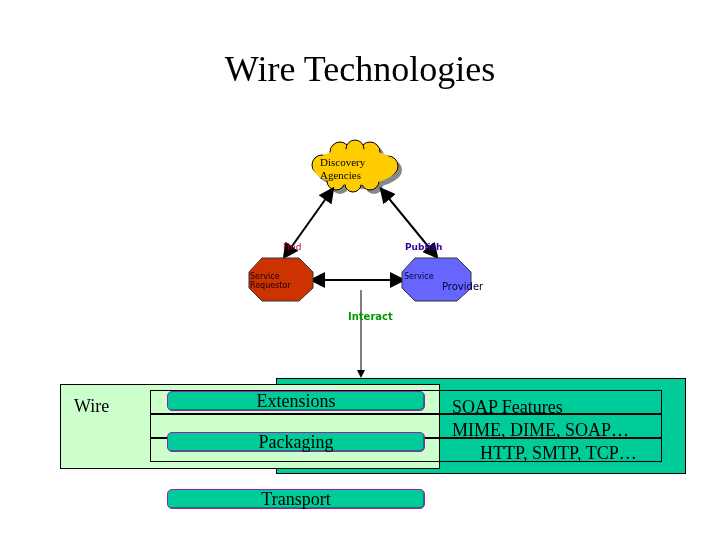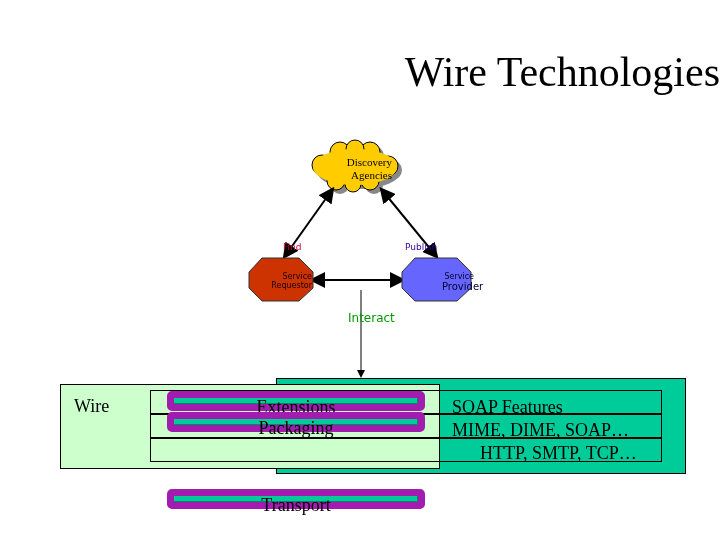--- a/index.html
+++ b/index.html
@@ -1,26 +1,26 @@
 <!DOCTYPE html>
 <html><head>
 <meta charset="utf-8">
 <style>
   html, body { margin: 0; padding: 0; background: #ffffff; }
   body { width: 720px; height: 540px; position: relative; overflow: hidden; font-family: "Liberation Serif", serif; }
-  .title { position: absolute; left: 0; width: 720px; top: 48px; text-align: right; font-size: 42px; color: #000; }
+  .title { position: absolute; left: 0; width: 720px; top: 48px; text-align: center; font-size: 36px; color: #000; }
   svg.diagram { position: absolute; left: 0; top: 0; }
   .abs { position: absolute; }
   .teal-box { left: 276px; top: 378px; width: 410px; height: 96px; background: #00cc99; border: 1px solid #000; box-sizing: border-box; }
   .wire-box { left: 60px; top: 384px; width: 380px; height: 85px; background: #ccffcc; border: 1px solid #000; box-sizing: border-box; }
   .wire-label { left: 74px; top: 396px; font-size: 18px; color: #000; }
   .row-line { left: 150px; width: 512px; height: 24px; border: 1px solid #000; box-sizing: border-box; }
-  .pill { left: 167px; width: 258px; height: 20px; background: #00cc99; border: 7px solid #a21caf; border-radius: 5px; box-sizing: border-box; text-align: center; font-size: 18px; line-height: 18px; color: #000; box-shadow: inset -1px -1px 0 #008866; }
+  .pill { left: 167px; width: 258px; height: 20px; background: #00cc99; border: 1px solid #a21caf; border-radius: 5px; box-sizing: border-box; text-align: center; font-size: 18px; line-height: 18px; color: #000; box-shadow: inset -1px -1px 0 #008866; }
   .feat { left: 452px; font-size: 18px; color: #000; line-height: 20px; }
-  .node-label { position: absolute; font-family: "DejaVu Sans", sans-serif; text-align: right; line-height: 9px; }
+  .node-label { position: absolute; font-family: "DejaVu Sans", sans-serif; text-align: left; line-height: 9px; }
   .edge-label { position: absolute; font-family: "DejaVu Sans", sans-serif; font-size: 9px; margin-top: 40px; }
 </style>
 </head>
 <body>
 
 <div class="title">Wire Technologies</div>
 
 <svg class="diagram" width="720" height="540">
   <defs>
     <marker id="ah" markerWidth="8" markerHeight="8" refX="6" refY="4" orient="auto-start-reverse">
@@ -70,30 +70,30 @@
 <div class="node-label" style="left:250px;top:272px;width:62px;font-size:8px;color:#1a0000;">
   <div>Service</div>
   <div>Requestor</div>
 </div>
 <div class="node-label" style="left:404px;top:272px;width:70px;color:#000033;">
   <div style="font-size:8px;">Service</div>
   <div style="font-size:10px;line-height:12px;margin-left:38px;">Provider</div>
 </div>
 
 <div class="edge-label" style="left:283px;top:202px;color:#cc0033;">Find</div>
-<div class="edge-label" style="left:405px;top:202px;color:#330099;">Publish</div>
-<div class="edge-label" style="left:348px;top:271px;color:#009900;font-size:12px;">Interact</div>
+<div class="edge-label" style="left:405px;top:202px;color:#330099;font-weight:bold;">Publish</div>
+<div class="edge-label" style="left:348px;top:271px;color:#009900;font-size:10px;font-weight:bold;">Interact</div>
 
 <div class="abs teal-box"></div>
 <div class="abs wire-box"></div>
 <div class="abs wire-label">Wire</div>
 
 <div class="abs row-line" style="top:390px;"></div>
 <div class="abs row-line" style="top:414px;"></div>
 <div class="abs row-line" style="top:438px;"></div>
 
 <div class="abs pill" style="top:391px;">Extensions</div>
-<div class="abs pill" style="top:412px;">Packaging</div>
+<div class="abs pill" style="top:432px;">Packaging</div>
 <div class="abs pill" style="top:441px;margin-top:48px;">Transport</div>
 
 <div class="abs feat" style="top:397px;">SOAP Features</div>
 <div class="abs feat" style="top:420px;">MIME, DIME, SOAP…</div>
 <div class="abs feat" style="top:443px;margin-left:28px;">HTTP, SMTP, TCP…</div>
 
 </body></html>

